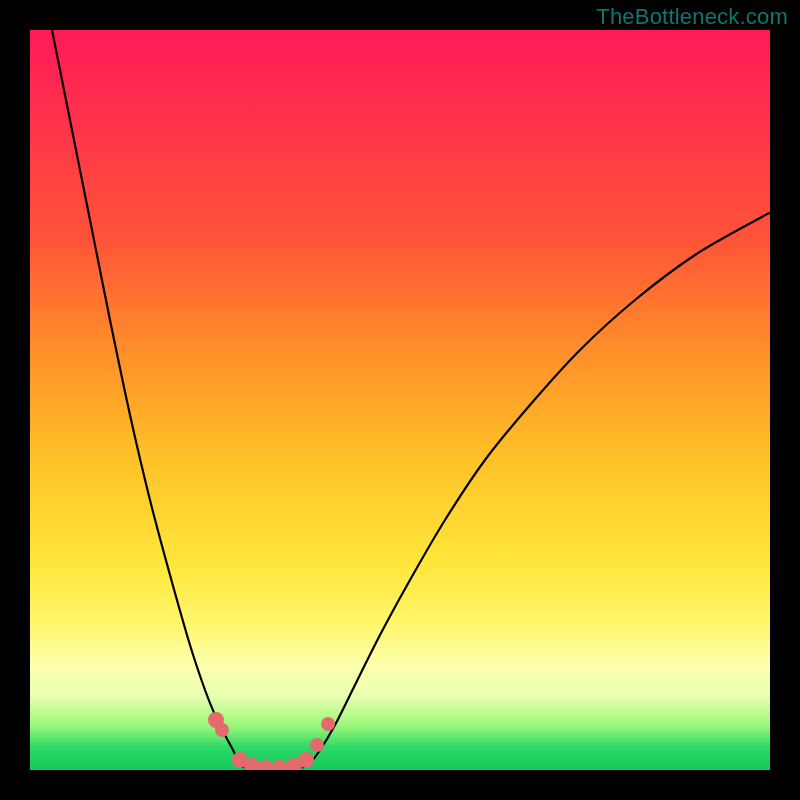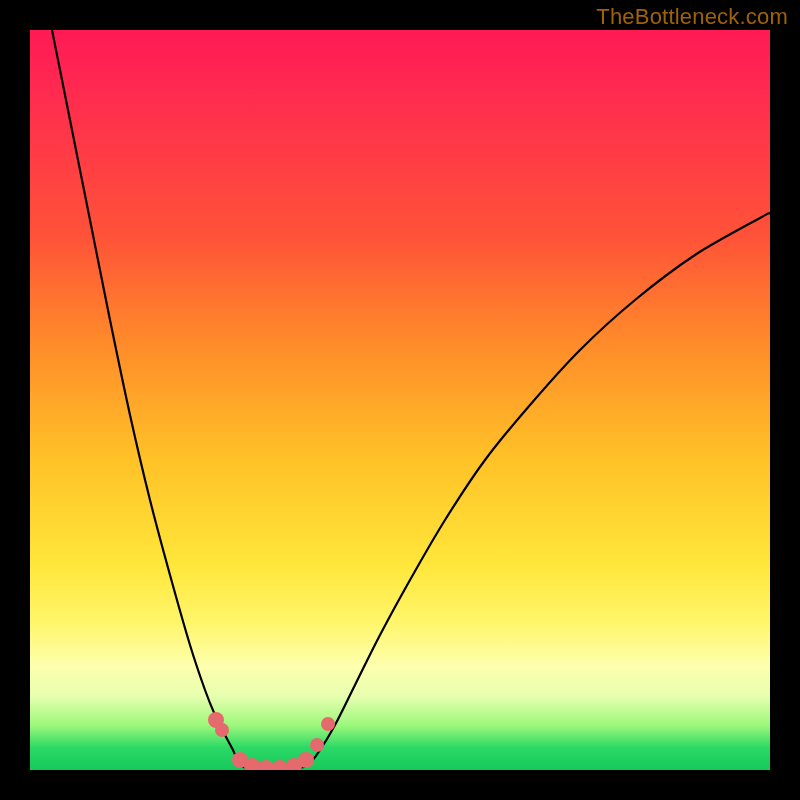--- a/index.html
+++ b/index.html
@@ -41,21 +41,21 @@
       #e7ffb0 90%,
       #9cf77a 94%,
       #2bd965 97%,
       #16c95c 100%
     );
   }
   .watermark {
     position: absolute;
     top: 4px;
     right: 12px;
-    color: #a16207;
+    color: #0f766e;
     font-size: 22px;
     font-weight: 400;
     letter-spacing: 0.2px;
     user-select: none;
   }
   svg.curve {
     position: absolute;
     inset: 0;
     width: 740px;
     height: 740px;

